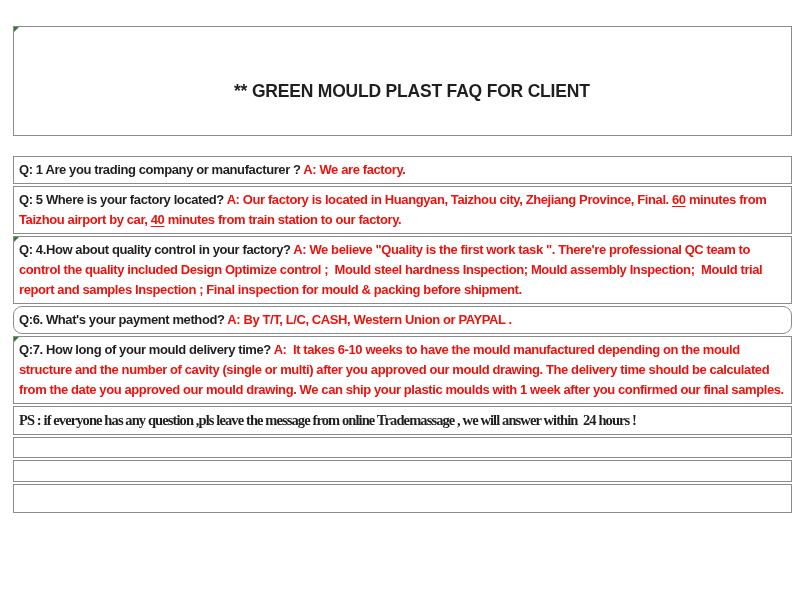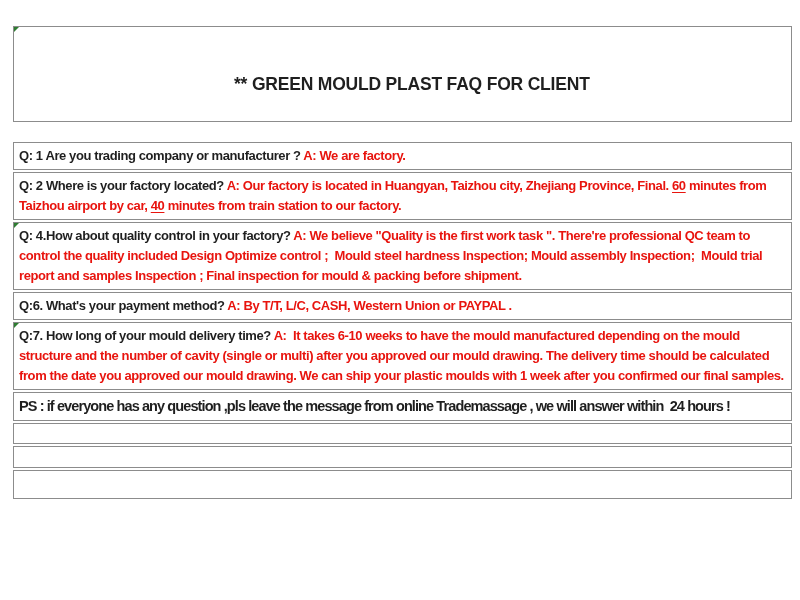--- a/index.html
+++ b/index.html
@@ -32,21 +32,21 @@
     font-weight: 700;
     letter-spacing: -0.4px;
     color: #1f1f1f;
     white-space: pre-wrap;
   }
   .row.title-row {
     text-align: center;
     font-size: 17.5px;
     line-height: 21px;
     letter-spacing: -0.2px;
-    padding: 5px 5px;
+    padding: 12px 5px;
     min-height: 26px;
   }
   .row.large {
     font-size: 14.5px;
     line-height: 21px;
     letter-spacing: -0.9px;
   }
   .row.empty {
     padding: 0;
   }
@@ -66,22 +66,22 @@
 </head>
 <body>
 
 <div class="sheet">
   <div class="row title-row">
     <span class="marker"></span>
     <span class="q">** GREEN MOULD PLAST FAQ FOR CLIENT</span>
   </div>
   <div id="faq-rows">
       <div class="row" style="min-height: 28px; margin-top: 20px;"><span class="q">Q: 1 Are you trading company or manufacturer ? </span><span class="a">A: We are factory.</span></div>
-      <div class="row" style="min-height: 46px;"><span class="q">Q: 2 Where is your factory located? </span><span class="a">A: Our factory is located in Huangyan, Taizhou city, Zhejiang Province, Final. </span><span class="a u">60</span><span class="a"> minutes from Taizhou airport by car, </span><span class="a u">40</span><span class="a"> minutes from train station to our factory.</span></div>
+      <div class="row" style="min-height: 46px;"><span class="q">Q: 5 Where is your factory located? </span><span class="a">A: Our factory is located in Huangyan, Taizhou city, Zhejiang Province, Final. </span><span class="a u">60</span><span class="a"> minutes from Taizhou airport by car, </span><span class="a u">40</span><span class="a"> minutes from train station to our factory.</span></div>
       <div class="row" style="min-height: 66px;"><span class="marker"></span><span class="q">Q: 4.How about quality control in your factory? </span><span class="a">A: We believe "Quality is the first work task ". There're professional QC team to control the quality included Design Optimize control ;  Mould steel hardness Inspection; Mould assembly Inspection;  Mould trial report and samples Inspection ; Final inspection for mould &amp; packing before shipment.</span></div>
-      <div class="row" style="min-height: 28px;"><span class="q">Q:6. What's your payment method? </span><span class="a">A: By T/T, L/C, CASH, Western Union or PAYPAL .</span></div>
+      <div class="row" style="min-height: 28px; border-radius: 9px;"><span class="q">Q:6. What's your payment method? </span><span class="a">A: By T/T, L/C, CASH, Western Union or PAYPAL .</span></div>
       <div class="row" style="min-height: 66px;"><span class="marker"></span><span class="q">Q:7. How long of your mould delivery time? </span><span class="a">A:  It takes 6-10 weeks to have the mould manufactured depending on the mould structure and the number of cavity (single or multi) after you approved our mould drawing. The delivery time should be calculated from the date you approved our mould drawing. We can ship your plastic moulds with 1 week after you confirmed our final samples.</span></div>
-      <div class="row large" style="min-height: 28px;"><span class="q">PS : if everyone has any question ,pls leave the message from online Trademassage , we will answer within  24 hours !</span></div>
+      <div class="row large" style="min-height: 28px; font-family: Liberation Serif, serif;"><span class="q">PS : if everyone has any question ,pls leave the message from online Trademassage , we will answer within  24 hours !</span></div>
       <div class="row empty" style="min-height: 21px;"></div>
       <div class="row empty" style="min-height: 22px;"></div>
       <div class="row large" style="min-height: 29px;"></div>
     </div>
 </div>
 
 </body></html>

